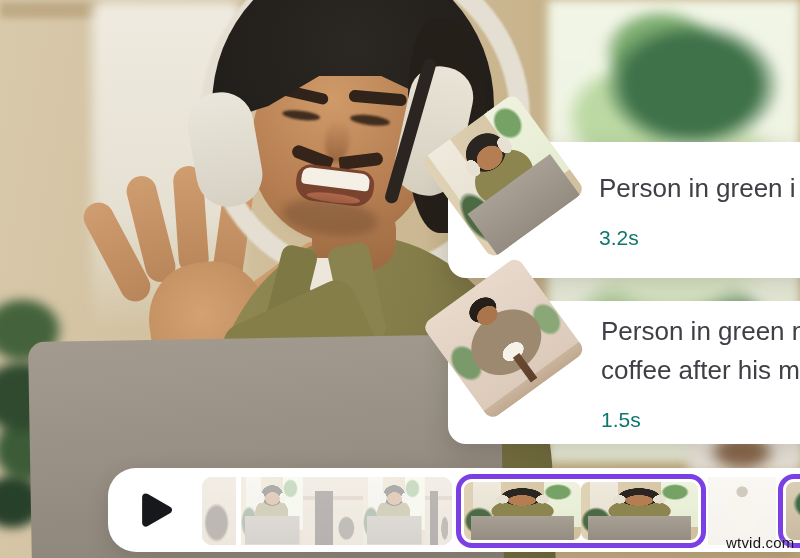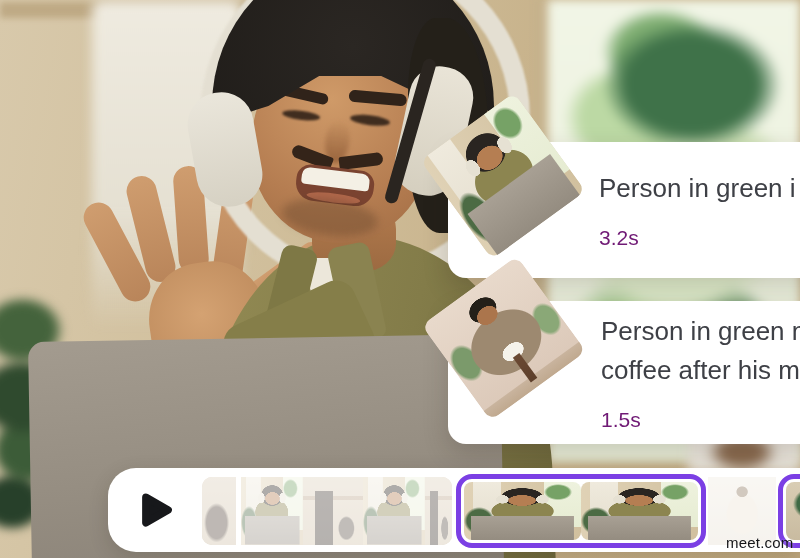--- a/index.html
+++ b/index.html
@@ -155,21 +155,21 @@
   
   .card{background:#fff;border-radius:18px;box-shadow:0 10px 26px rgba(40,30,20,.18);
     display:flex;align-items:center;gap:27px;padding:0 8px;z-index:20;}
   .card1{left:448px;top:142px;width:404px;height:136px;}
   .card2{left:448px;top:301px;width:404px;height:143px;}
   .thumb{border-radius:10px;flex:0 0 auto;overflow:hidden;}
   .thumb1{width:116px;height:122px;}
   .thumb2{width:118px;height:118px;}
   .card-text{display:flex;flex-direction:column;justify-content:center;white-space:nowrap;}
   .card-line{font-size:26px;line-height:39px;color:#3e4046;}
-  .card-duration{font-size:21px;line-height:26px;color:#701a75;margin-top:17px;}
+  .card-duration{font-size:21px;line-height:26px;color:#0f766e;margin-top:17px;}
 
   
   .timeline{left:108px;top:468px;width:692px;height:84px;background:#fff;
     border-radius:28px 0 0 28px;box-shadow:0 6px 20px rgba(40,30,20,.16);z-index:20;}
   .play-btn{position:absolute;left:26px;top:20px;width:46px;height:44px;display:flex;
     align-items:center;justify-content:center;cursor:pointer;background:transparent;border:0;}
   .strip{position:absolute;left:94px;top:8px;height:70px;display:flex;align-items:center;}
   .clip-faded{position:relative;width:250px;height:68px;border-radius:10px;overflow:hidden;
     display:flex;}
   .clip-faded::after{content:'';position:absolute;inset:0;background:rgba(255,255,255,.62);z-index:1;}
@@ -272,14 +272,14 @@
         <div class="tl-frame scene scene-call" style="width:117px;"></div>
         <div class="tl-frame scene scene-call" style="width:117px;"></div>
       </div>
       <div class="gap-frame scene scene-standing"></div>
       <div class="clip-selected clip2">
         <div class="tl-frame scene scene-greenery" style="width:100%;"></div>
       </div>
     </div>
   </div>
 
-  <div class="abs watermark">meet.com</div>
+  <div class="abs watermark">wtvid.com</div>
 </div>
 
 </body></html>

